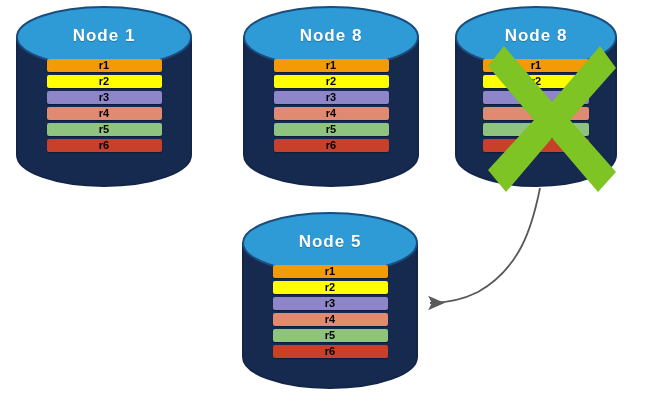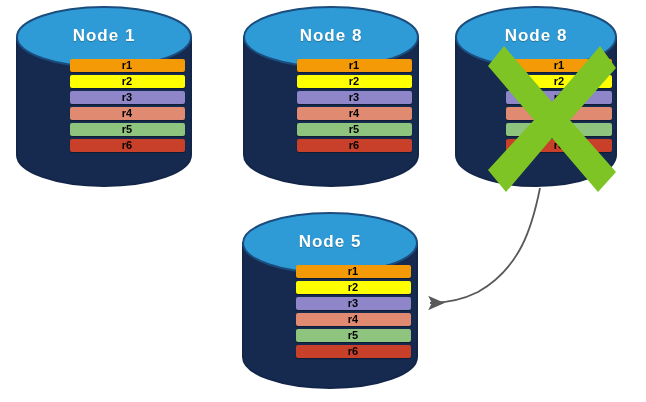--- a/index.html
+++ b/index.html
@@ -45,21 +45,20 @@
     pointer-events: none;
   }
   .rows {
     position: absolute;
     left: 0;
     width: 100%;
     display: flex;
     flex-direction: column;
     align-items: center;
     gap: 3px;
-    margin-left: 23px;
   }
   .row {
     height: 13px;
     line-height: 13px;
     text-align: center;
     color: #000000;
     font-weight: bold;
     font-size: 11px;
     font-family: "Liberation Sans", sans-serif;
     border-radius: 2px;

